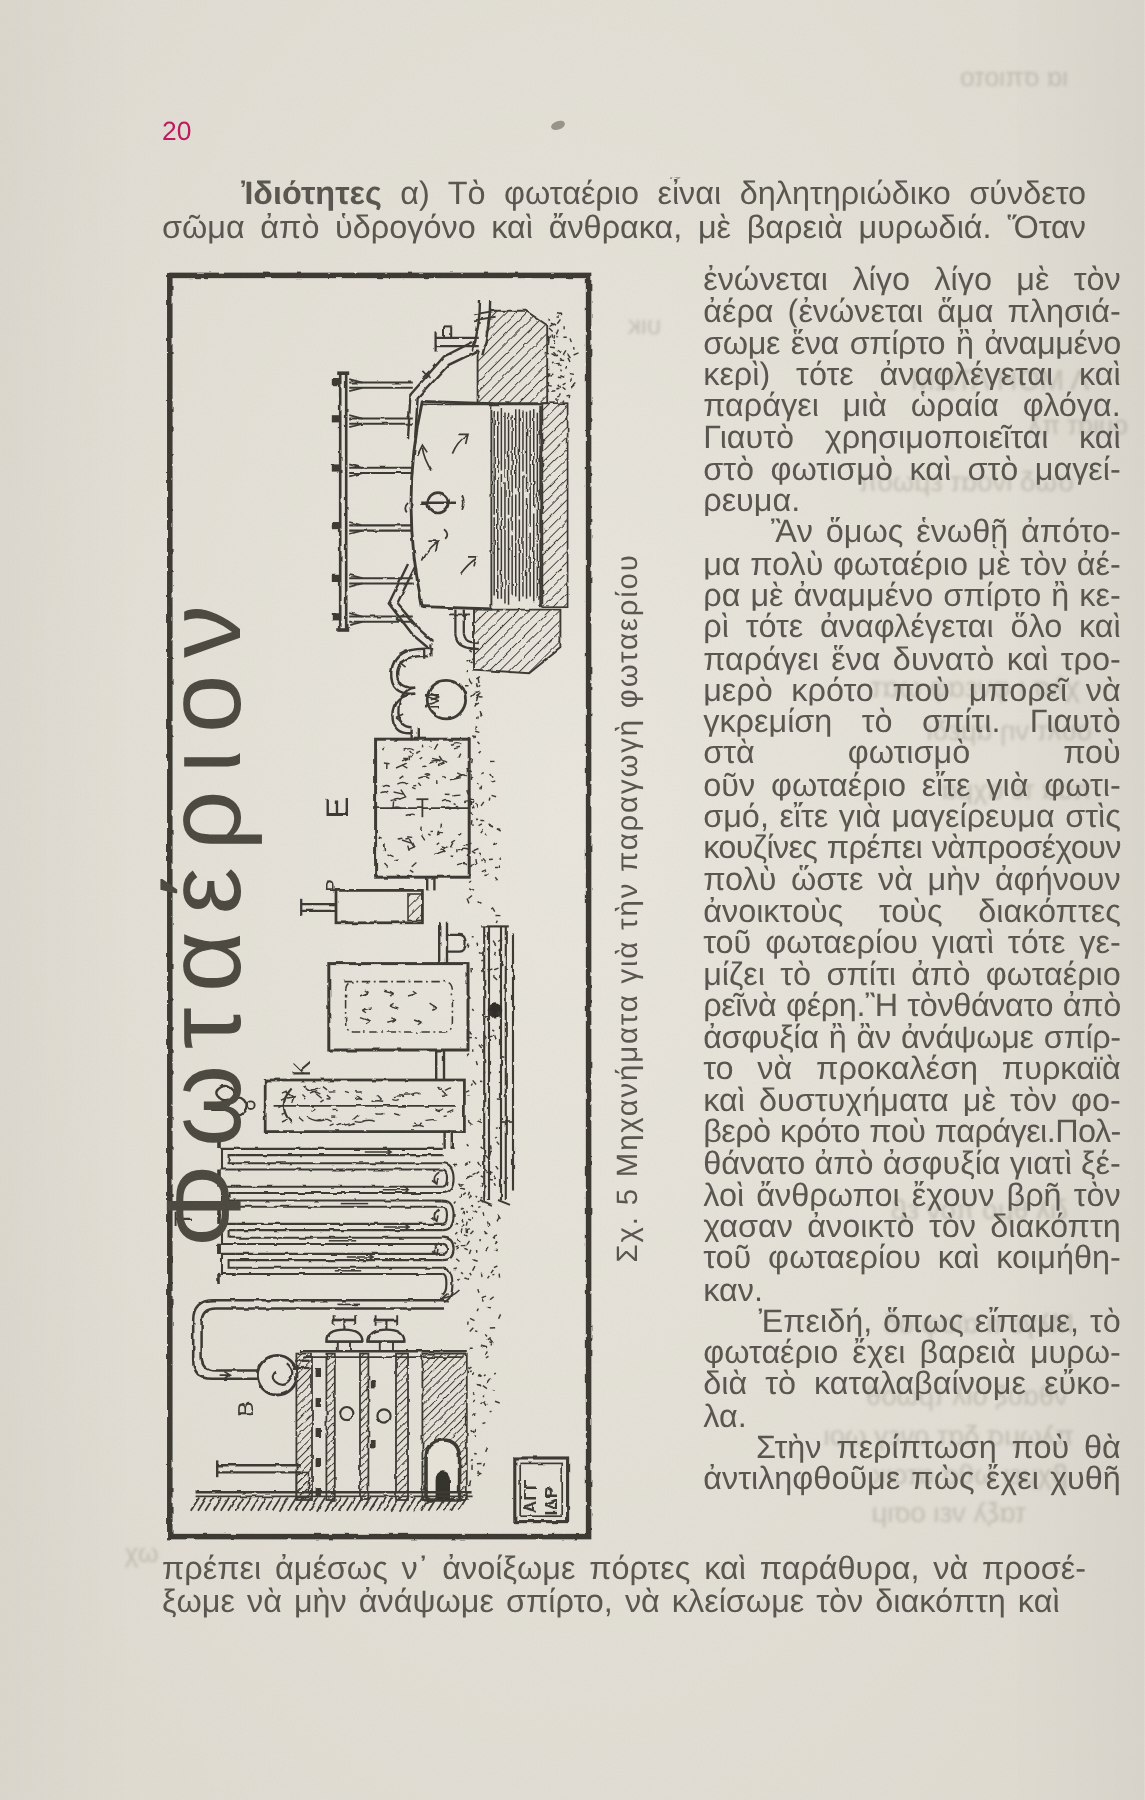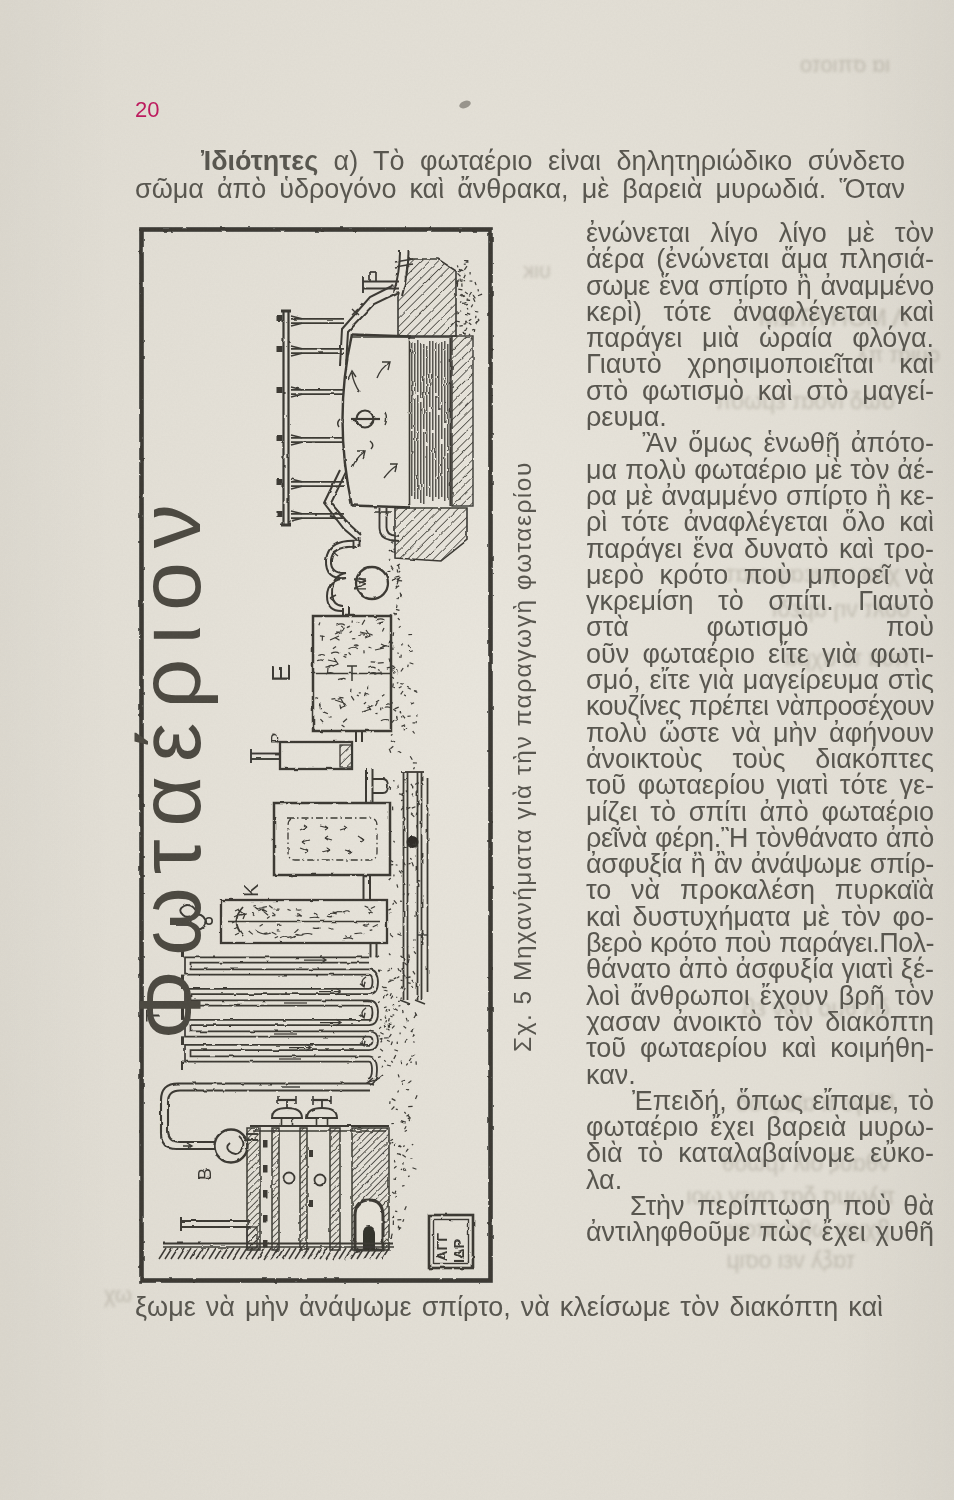--- a/index.html
+++ b/index.html
@@ -76,20 +76,21 @@
 <div class="ln nl">καν.</div>
 <div class="ln" style="text-indent:46px">Ἐπειδή, ὅπως εἴπαμε, τὸ</div>
 <div class="ln">φωταέριο ἔχει βαρειὰ μυρω-</div>
 <div class="ln">διὰ τὸ καταλαβαίνομε εὔκο-</div>
 <div class="ln nl">λα.</div>
 <div class="ln" style="text-indent:44px">Στὴν περίπτωση ποὺ θὰ</div>
 <div class="ln">ἀντιληφθοῦμε πὼς ἔχει χυθῆ</div>
 </div>
 
 <div style="position:absolute;left:135px;top:1294px;width:770px">
+<div class="ln" style="line-height:27px;height:27px">πρέπει ἀμέσως ν᾽ ἀνοίξωμε πόρτες καὶ παράθυρα, νὰ προσέ-</div>
 <div class="ln" style="line-height:27px;height:27px;width:748px">ξωμε νὰ μὴν ἀνάψωμε σπίρτο, νὰ κλείσωμε τὸν διακόπτη καὶ</div>
 </div>
 
 <svg style="position:absolute;left:0;top:0" width="954" height="1500" viewBox="0 0 954 1500">
 <defs>
 <pattern id="h45" patternUnits="userSpaceOnUse" width="6.1" height="6.1" patternTransform="rotate(45)">
   <line x1="0" y1="0" x2="0" y2="6.1" stroke="#3d3b35" stroke-width="1.55"></line>
 </pattern>
 <pattern id="h45f" patternUnits="userSpaceOnUse" width="4.6" height="4.6" patternTransform="rotate(45)">
   <line x1="0" y1="0" x2="0" y2="4.6" stroke="#35332e" stroke-width="1.6"></line>

